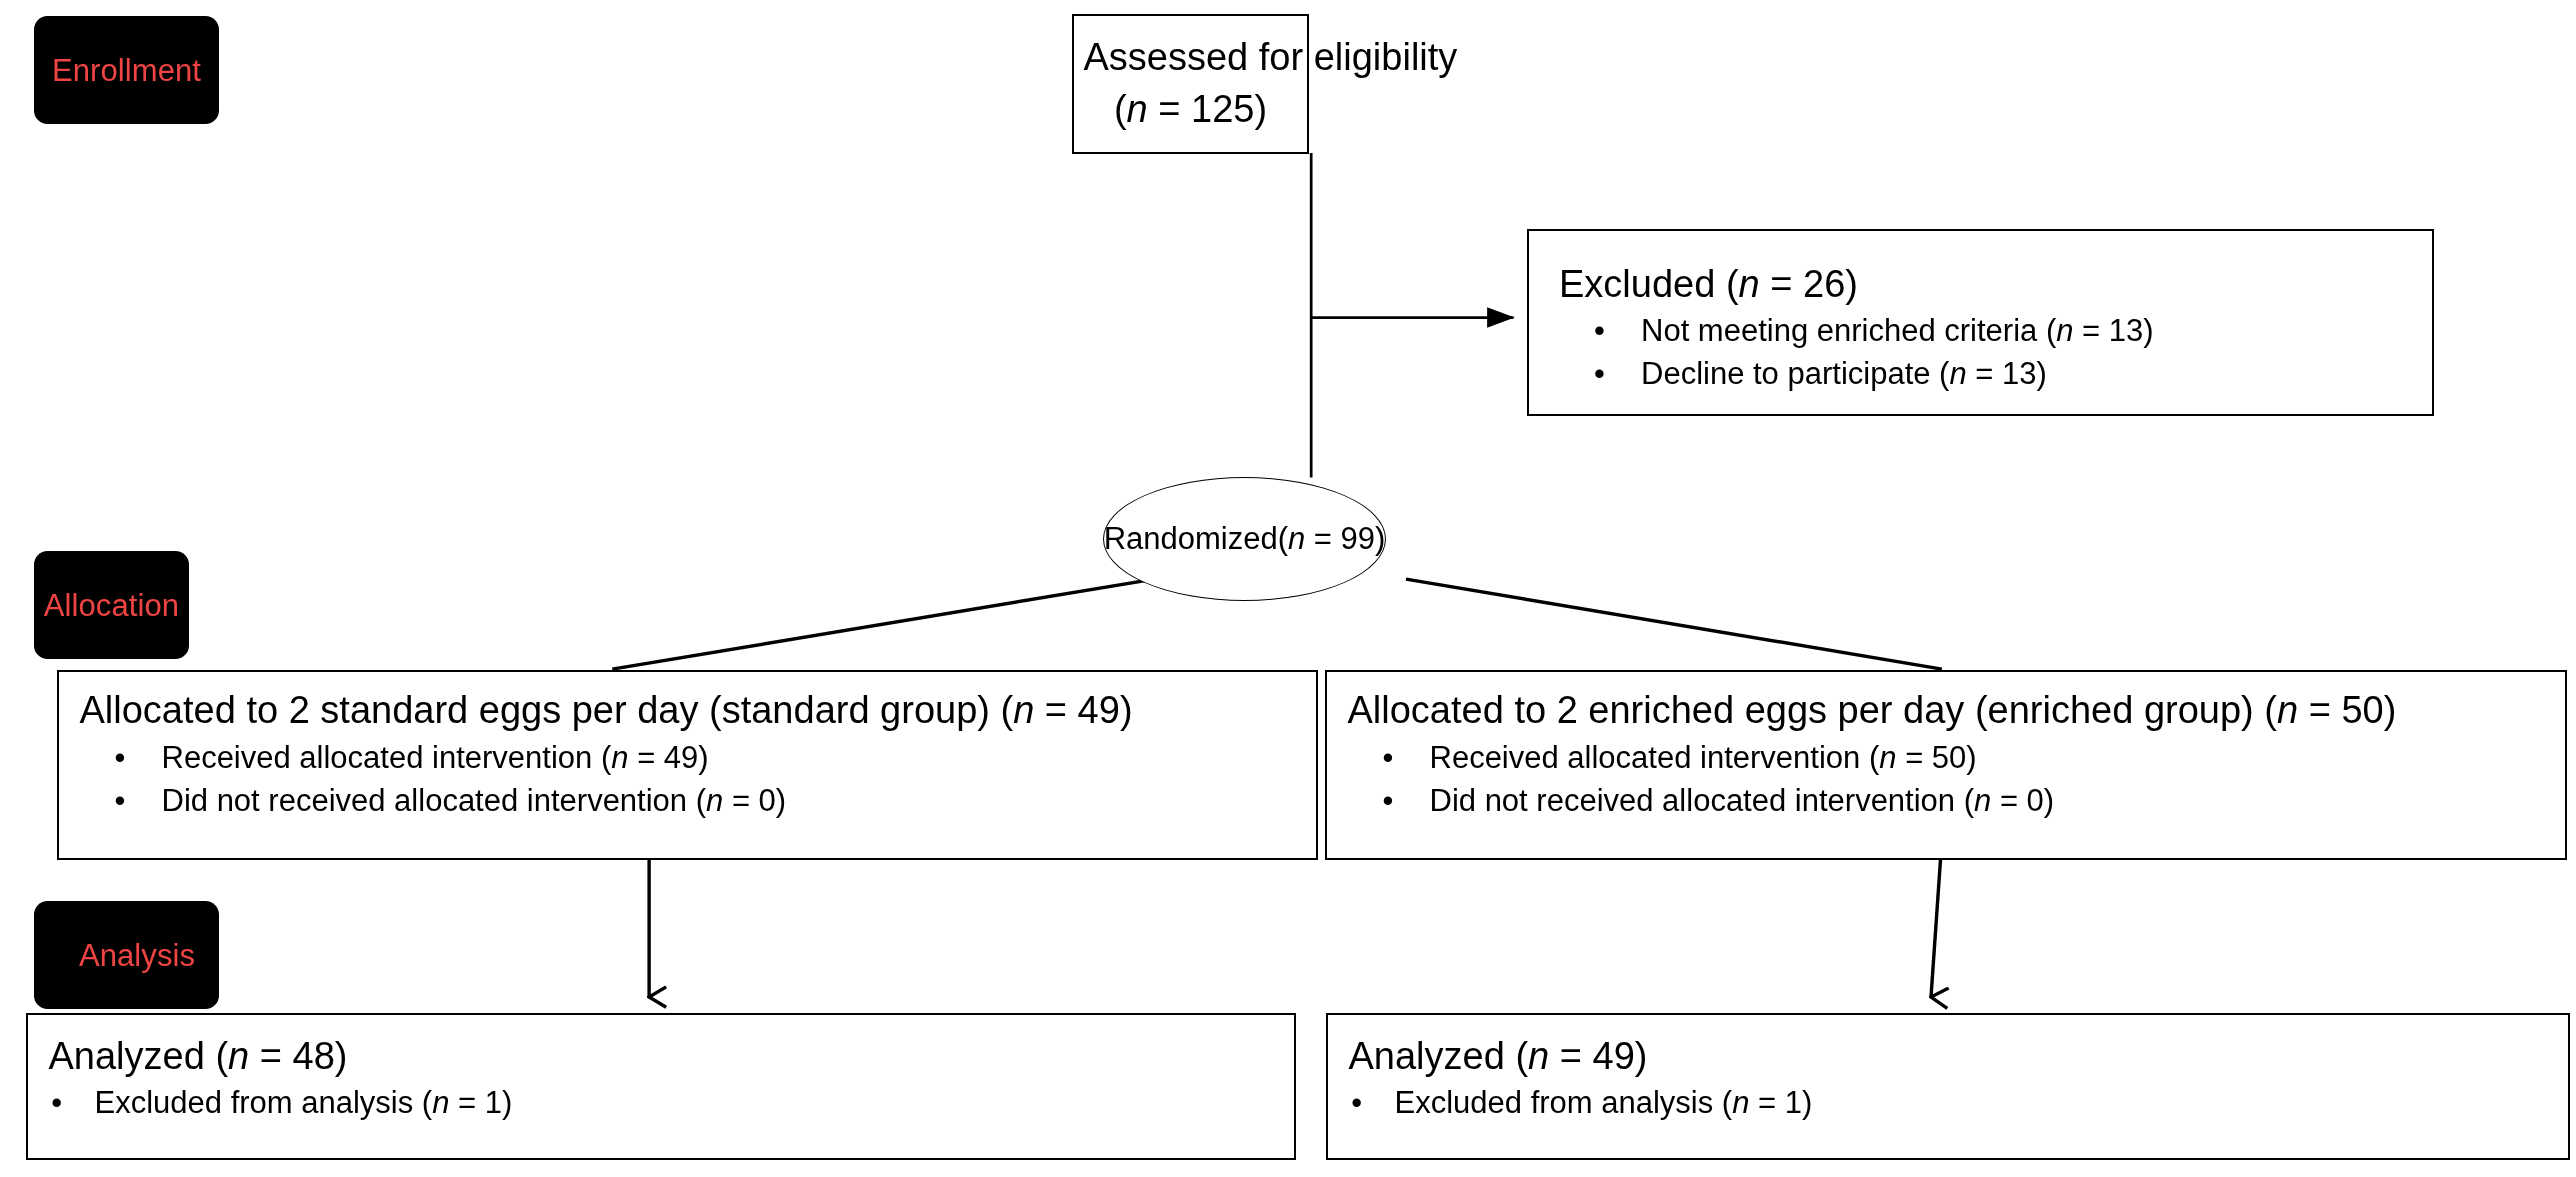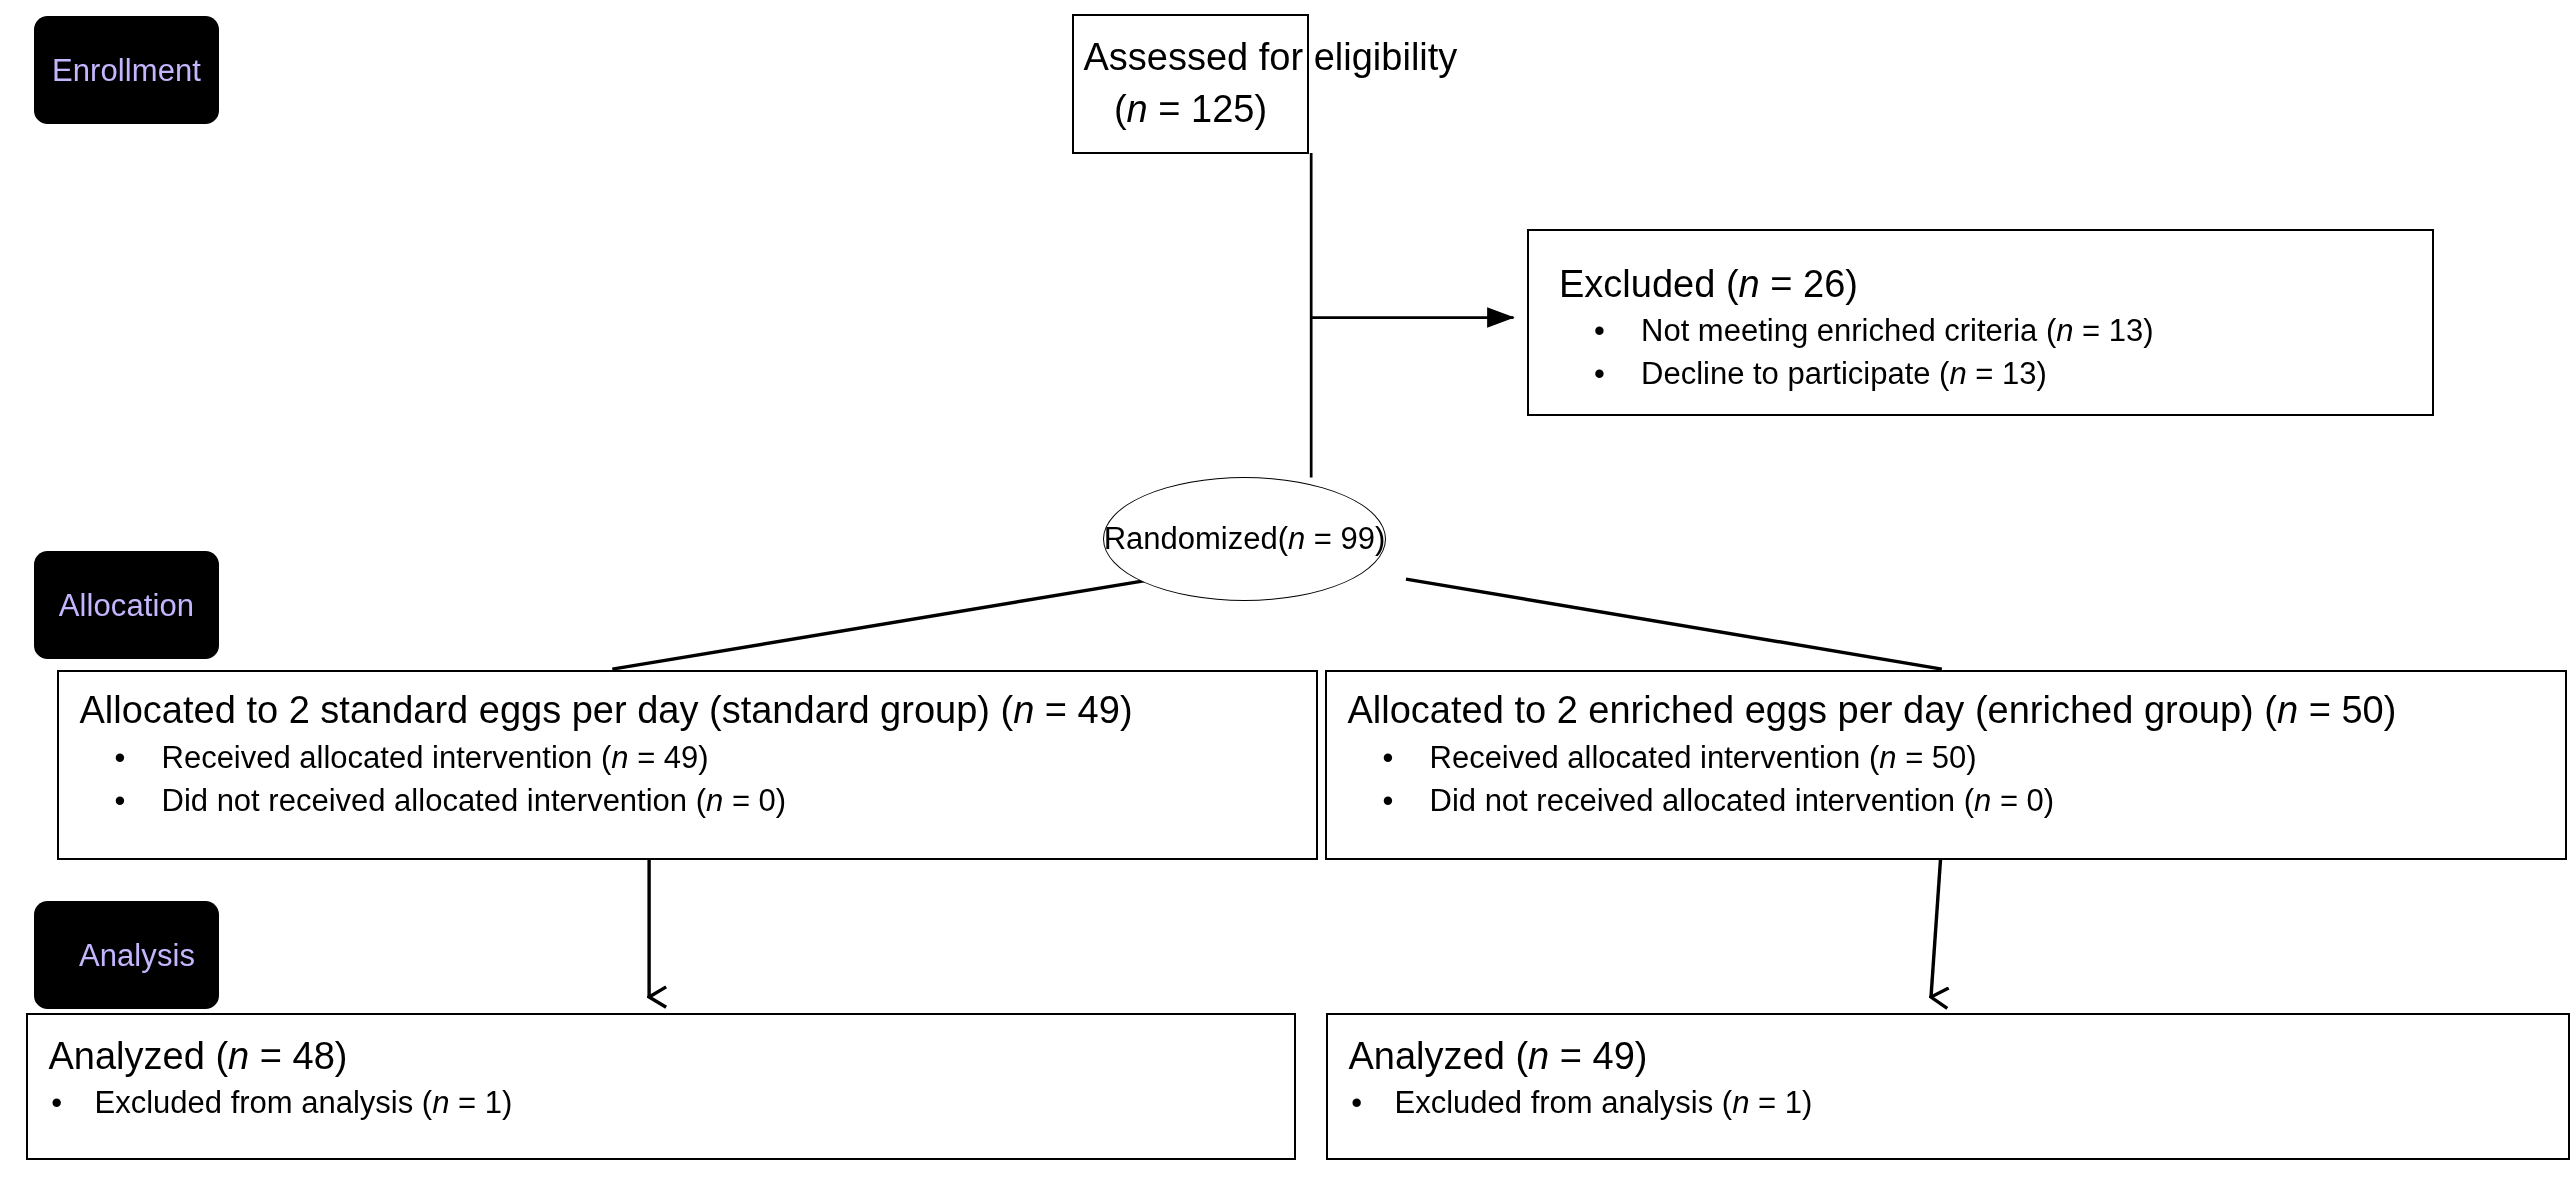--- a/index.html
+++ b/index.html
@@ -33,21 +33,21 @@
   .stage-pill {
     position: absolute;
     background: #000000;
     border-radius: 13.6px;
     display: flex;
     align-items: center;
     justify-content: center;
     box-sizing: border-box;
   }
   .stage-pill .pill-text {
-    color: #c4b5fd;
+    color: #ef4444;
     font-size: 31px;
     line-height: 1;
     letter-spacing: 0.1px;
     white-space: nowrap;
   }
 
   
   .node-box {
     position: absolute;
     background: #ffffff;
@@ -136,21 +136,21 @@
 
     <line x1="952" y1="1260" x2="952" y2="1462" stroke="#000" stroke-width="5" marker-end="url(#arrowD)"></line>
 
     <line x1="2846" y1="1260" x2="2832" y2="1462" stroke="#000" stroke-width="5" marker-end="url(#arrowD)"></line>
   </svg>
 
   <div class="stage-pill" style="left:34px; top:16.4px; width:185px; height:108px;">
     <span class="pill-text">Enrollment</span>
   </div>
 
-  <div class="stage-pill" style="left:34px; top:551px; width:185px; height:108px;">
+  <div class="stage-pill" style="left:34px; top:551px; width:155px; height:108px;">
     <span class="pill-text">Allocation</span>
   </div>
 
   <div class="stage-pill" style="left:34px; top:901px; width:185px; height:108px;padding-left:21px;">
     <span class="pill-text">Analysis</span>
   </div>
 
   <div class="node-box centered" style="left:1072px; top:13.6px; width:237px; height:140px; padding:15px 9.5px;">
     <div class="line">Assessed for eligibility</div>
     <div class="line"><span>(</span><i class="v">n</i><span> = 125)</span></div>

